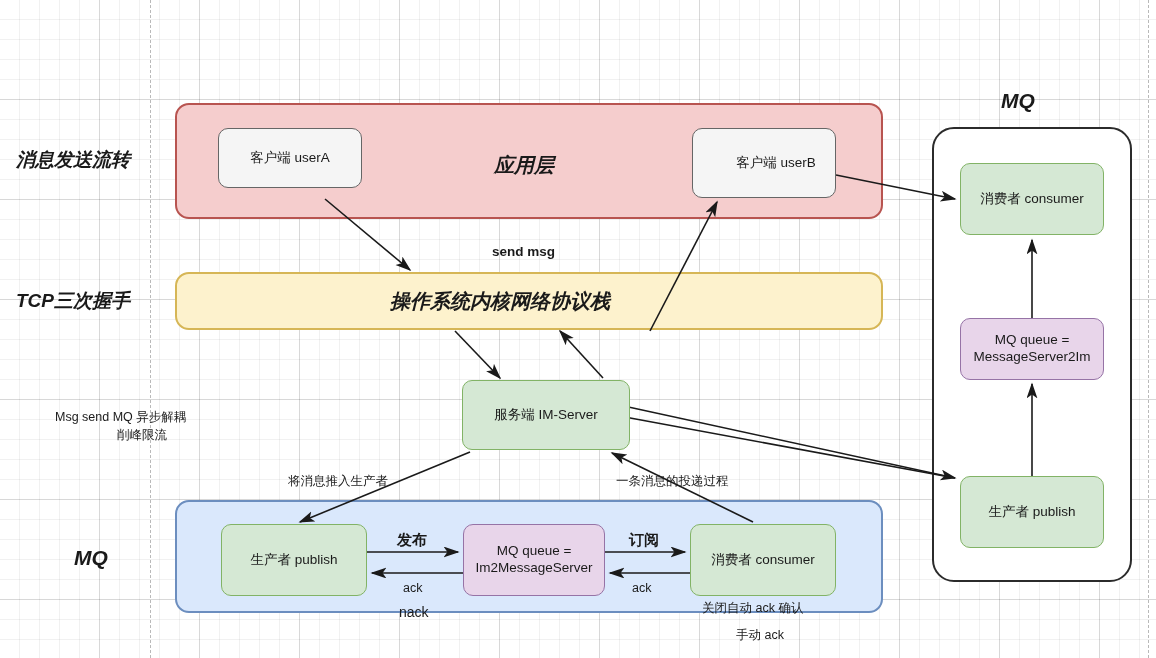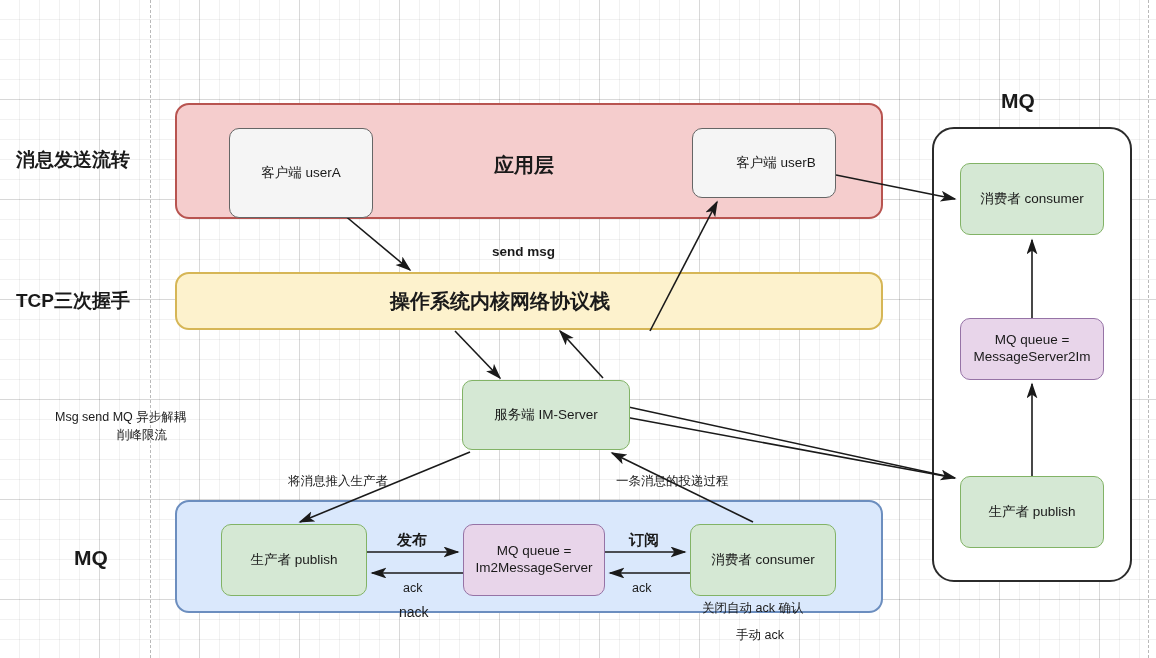--- a/index.html
+++ b/index.html
@@ -42,20 +42,21 @@
   }
   .band {
     border-radius: 14px;
     border-width: 2px;
     border-style: solid;
   }
   .band-label {
     position: absolute;
     font-weight: bold;
     white-space: nowrap;
+    font-style: italic;
   }
   .plain-label {
     position: absolute;
     white-space: nowrap;
     color: #1a1a1a;
   }
   .box {
     border-radius: 10px;
     border-width: 1.6px;
     border-style: solid;
@@ -122,21 +123,21 @@
         <path d="M 1032 318 L 1032 240"></path>
         <path d="M 1032 476 L 1032 384"></path>
         <path d="M 367 552 L 458 552"></path>
         <path d="M 605 573 L 372 573"></path>
         <path d="M 605 552 L 685 552"></path>
         <path d="M 690 573 L 610 573"></path>
       </g>
   </svg>
 
   <div id="nodes">
-      <div class="node box" style="left: 229px; top: 128px; width: 144px; height: 90px; background: rgb(245, 245, 245); border-color: rgb(102, 102, 102);">
+      <div class="node box" style="left: 218px; top: 128px; width: 144px; height: 60px; background: rgb(245, 245, 245); border-color: rgb(102, 102, 102);">
         <span style="white-space: pre-line;">客户端 userA</span>
       </div>
       <div class="node box" style="left: 692px; top: 128px; width: 144px; height: 70px; background: rgb(245, 245, 245); border-color: rgb(102, 102, 102);">
         <span style="white-space: pre-line; margin-left: 24px;">客户端 userB</span>
       </div>
       <div class="node box" style="left: 462px; top: 380px; width: 168px; height: 70px; background: rgb(213, 232, 212); border-color: rgb(130, 179, 102);">
         <span style="white-space: pre-line;">服务端 IM-Server</span>
       </div>
       <div class="node box" style="left: 221px; top: 524px; width: 146px; height: 72px; background: rgb(213, 232, 212); border-color: rgb(130, 179, 102);">
         <span style="white-space: pre-line;">生产者 publish</span>

